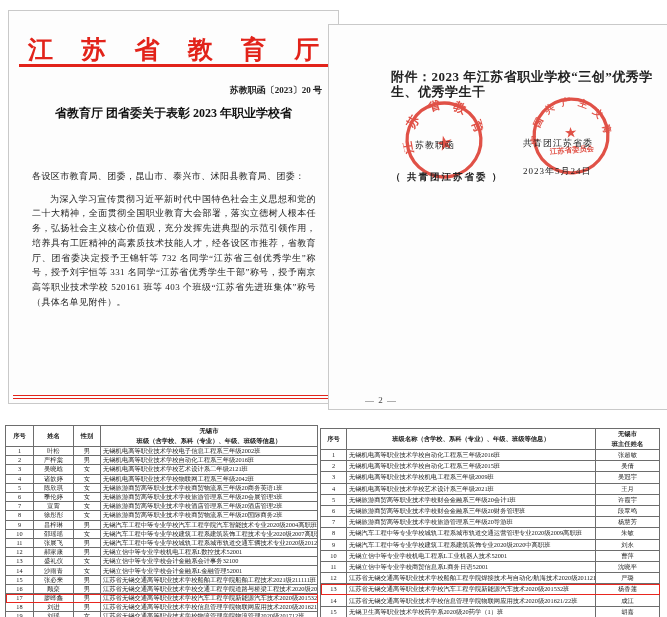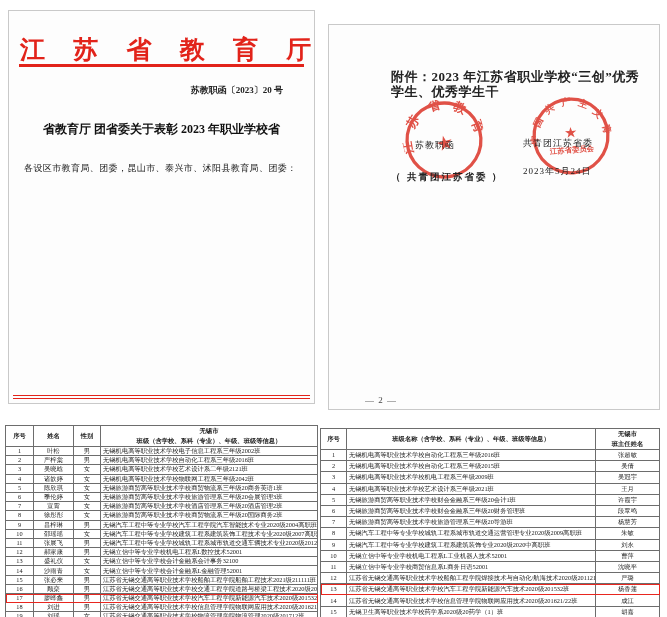--- a/index.html
+++ b/index.html
@@ -1,29 +1,29 @@
 <!DOCTYPE html>
 <html><head>
 <meta charset="utf-8">
 <style>
   html,body{margin:0;padding:0;background:#ffffff;width:667px;height:617px;overflow:hidden;
     font-family:"Liberation Serif","DejaVu Serif",serif;-webkit-font-smoothing:antialiased;}
-  .page{position:absolute;background:#fdfdfd;border:1px solid #c9c9c9;}
+  .page{position:absolute;background:#fdfdfd;border:1px solid #c9c9c9;padding-left:24px;}
   #page1{left:8px;top:10px;width:305px;height:392px;}
   #page2{left:328px;top:24px;width:330px;height:384px;}
 
   .agency{position:absolute;top:22px;left:0;right:0;text-align:center;color:#e2231a;
     font-size:25px;font-weight:bold;letter-spacing:11px;text-indent:11px;white-space:nowrap;}
   .redline{position:absolute;top:53px;left:10px;right:10px;height:0;border-top:3px solid #e2231a;}
-  .docnum{position:absolute;top:73px;right:31px;font-size:9px;font-weight:bold;color:#222;}
+  .docnum{position:absolute;top:73px;right:16px;font-size:9px;font-weight:bold;color:#222;}
   .doctitle{position:absolute;top:94px;left:10px;right:10px;text-align:center;font-weight:bold;
-    font-size:12px;line-height:17px;color:#111;margin-top:16px;}
+    font-size:12px;line-height:17px;color:#111;}
   .docbody{position:absolute;top:150px;left:15px;right:14px;font-size:9px;line-height:14.7px;
     text-align:justify;color:#222;letter-spacing:0.4px;}
-  .docbody p{margin:0;text-indent:2em;}
+  .docbody p{margin:8px;text-indent:2em;}
   .docbody p.salutation{text-indent:0;}
   .dbl-redline{position:absolute;left:4px;right:4px;top:384px;height:2px;
     border-top:1.5px solid #e2231a;border-bottom:1.5px solid #e2231a;}
 
   .attachment{position:absolute;top:44px;left:62px;right:14px;font-size:13px;font-weight:bold;
     line-height:15px;color:#222;letter-spacing:0.5px;}
   .attachment .l2{text-indent:2.8em;}
   .stamp{position:absolute;width:82px;height:82px;opacity:0.88;}
   #stamp-left{left:74px;top:74px;transform:rotate(-14deg);}
   #stamp-right{left:201px;top:70px;transform:rotate(-4deg);}
@@ -49,20 +49,21 @@
 
 <div class="page" id="page1">
   <div class="agency">江 苏 省 教 育 厅</div>
   <div class="redline"></div>
   <div class="docnum">苏教职函〔2023〕20 号</div>
   <div class="doctitle">
     <div>省教育厅 团省委关于表彰 2023 年职业学校省</div>
   </div>
   <div class="docbody">
     <p class="salutation">各设区市教育局、团委，昆山市、泰兴市、沭阳县教育局、团委：</p>
+    <p>为深入学习宣传贯彻习近平新时代中国特色社会主义思想和党的二十大精神，全面贯彻全国职业教育大会部署，落实立德树人根本任务，弘扬社会主义核心价值观，充分发挥先进典型的示范引领作用，培养具有工匠精神的高素质技术技能人才，经各设区市推荐，省教育厅、团省委决定授予王锦轩等 732 名同学“江苏省三创优秀学生”称号，授予刘宇恒等 331 名同学“江苏省优秀学生干部”称号，授予南京高等职业技术学校 520161 班等 403 个班级“江苏省先进班集体”称号（具体名单见附件）。</p>
   </div>
   <div class="dbl-redline"></div>
 </div>
 
 <div class="page" id="page2">
   <div class="attachment">
     <div>附件：2023 年江苏省职业学校“三创”优秀学生、优秀学生干</div>
   </div>
 
   <svg class="stamp" id="stamp-left" viewBox="0 0 100 100">

